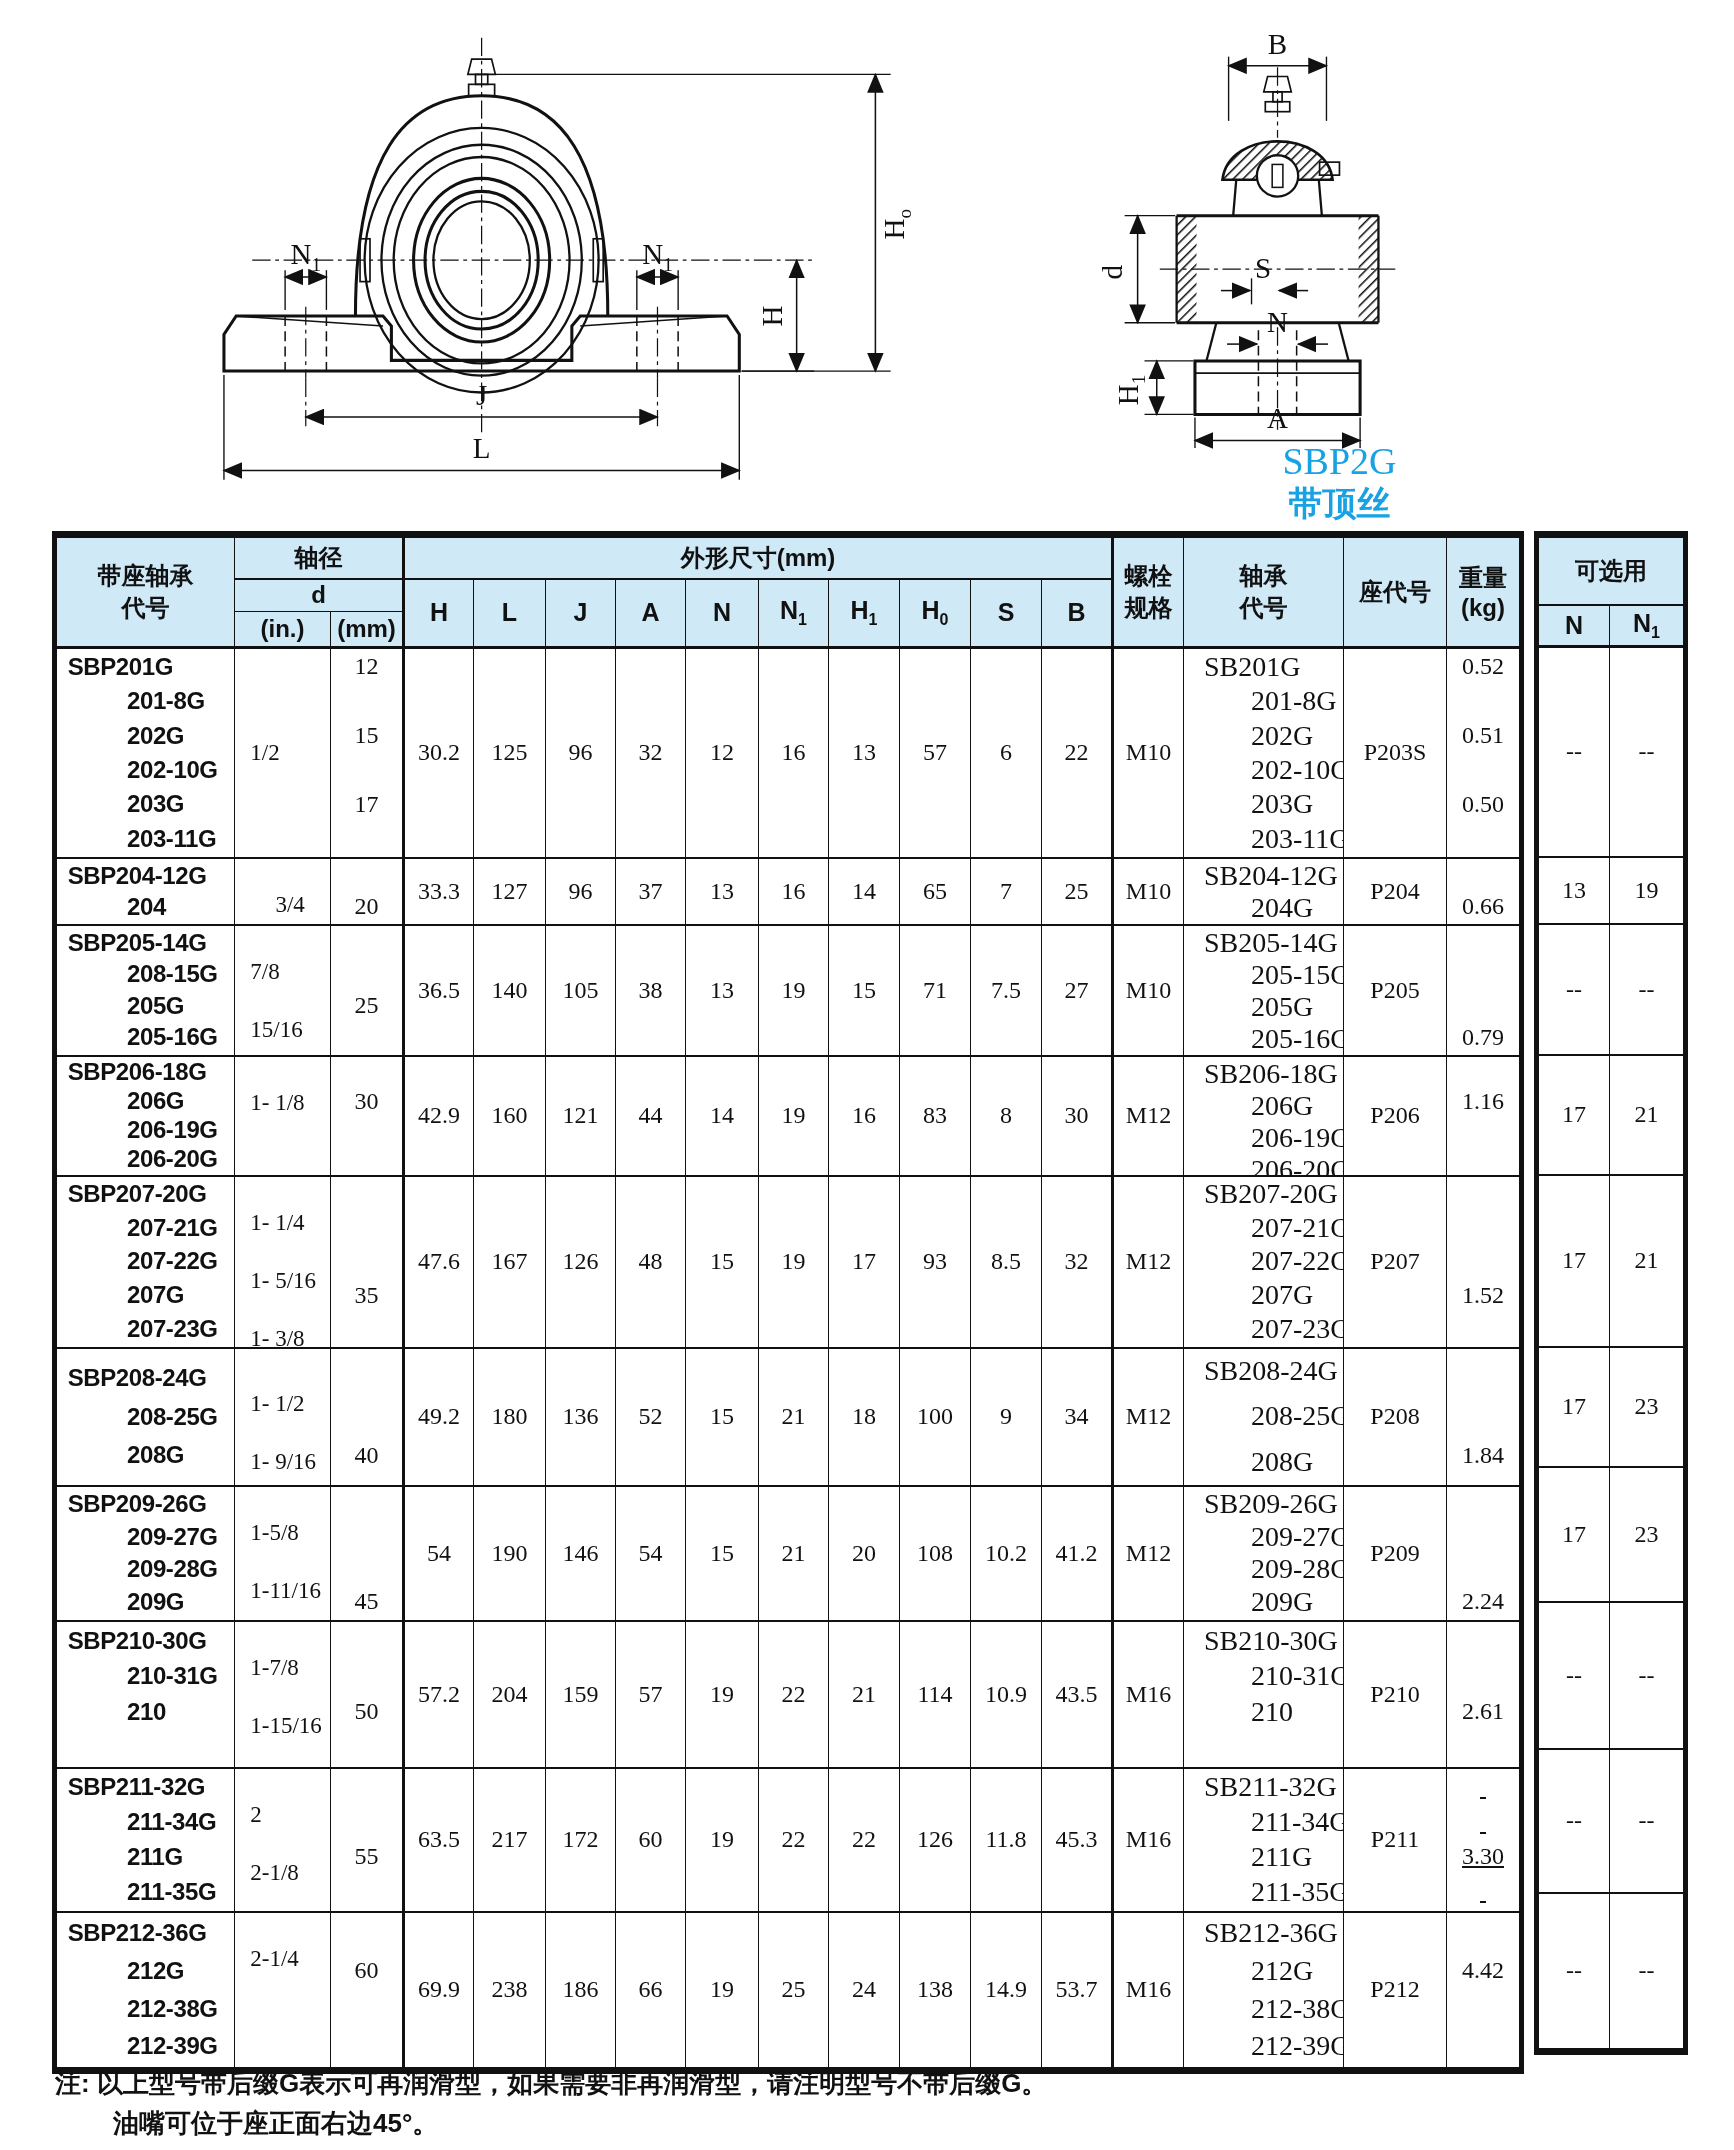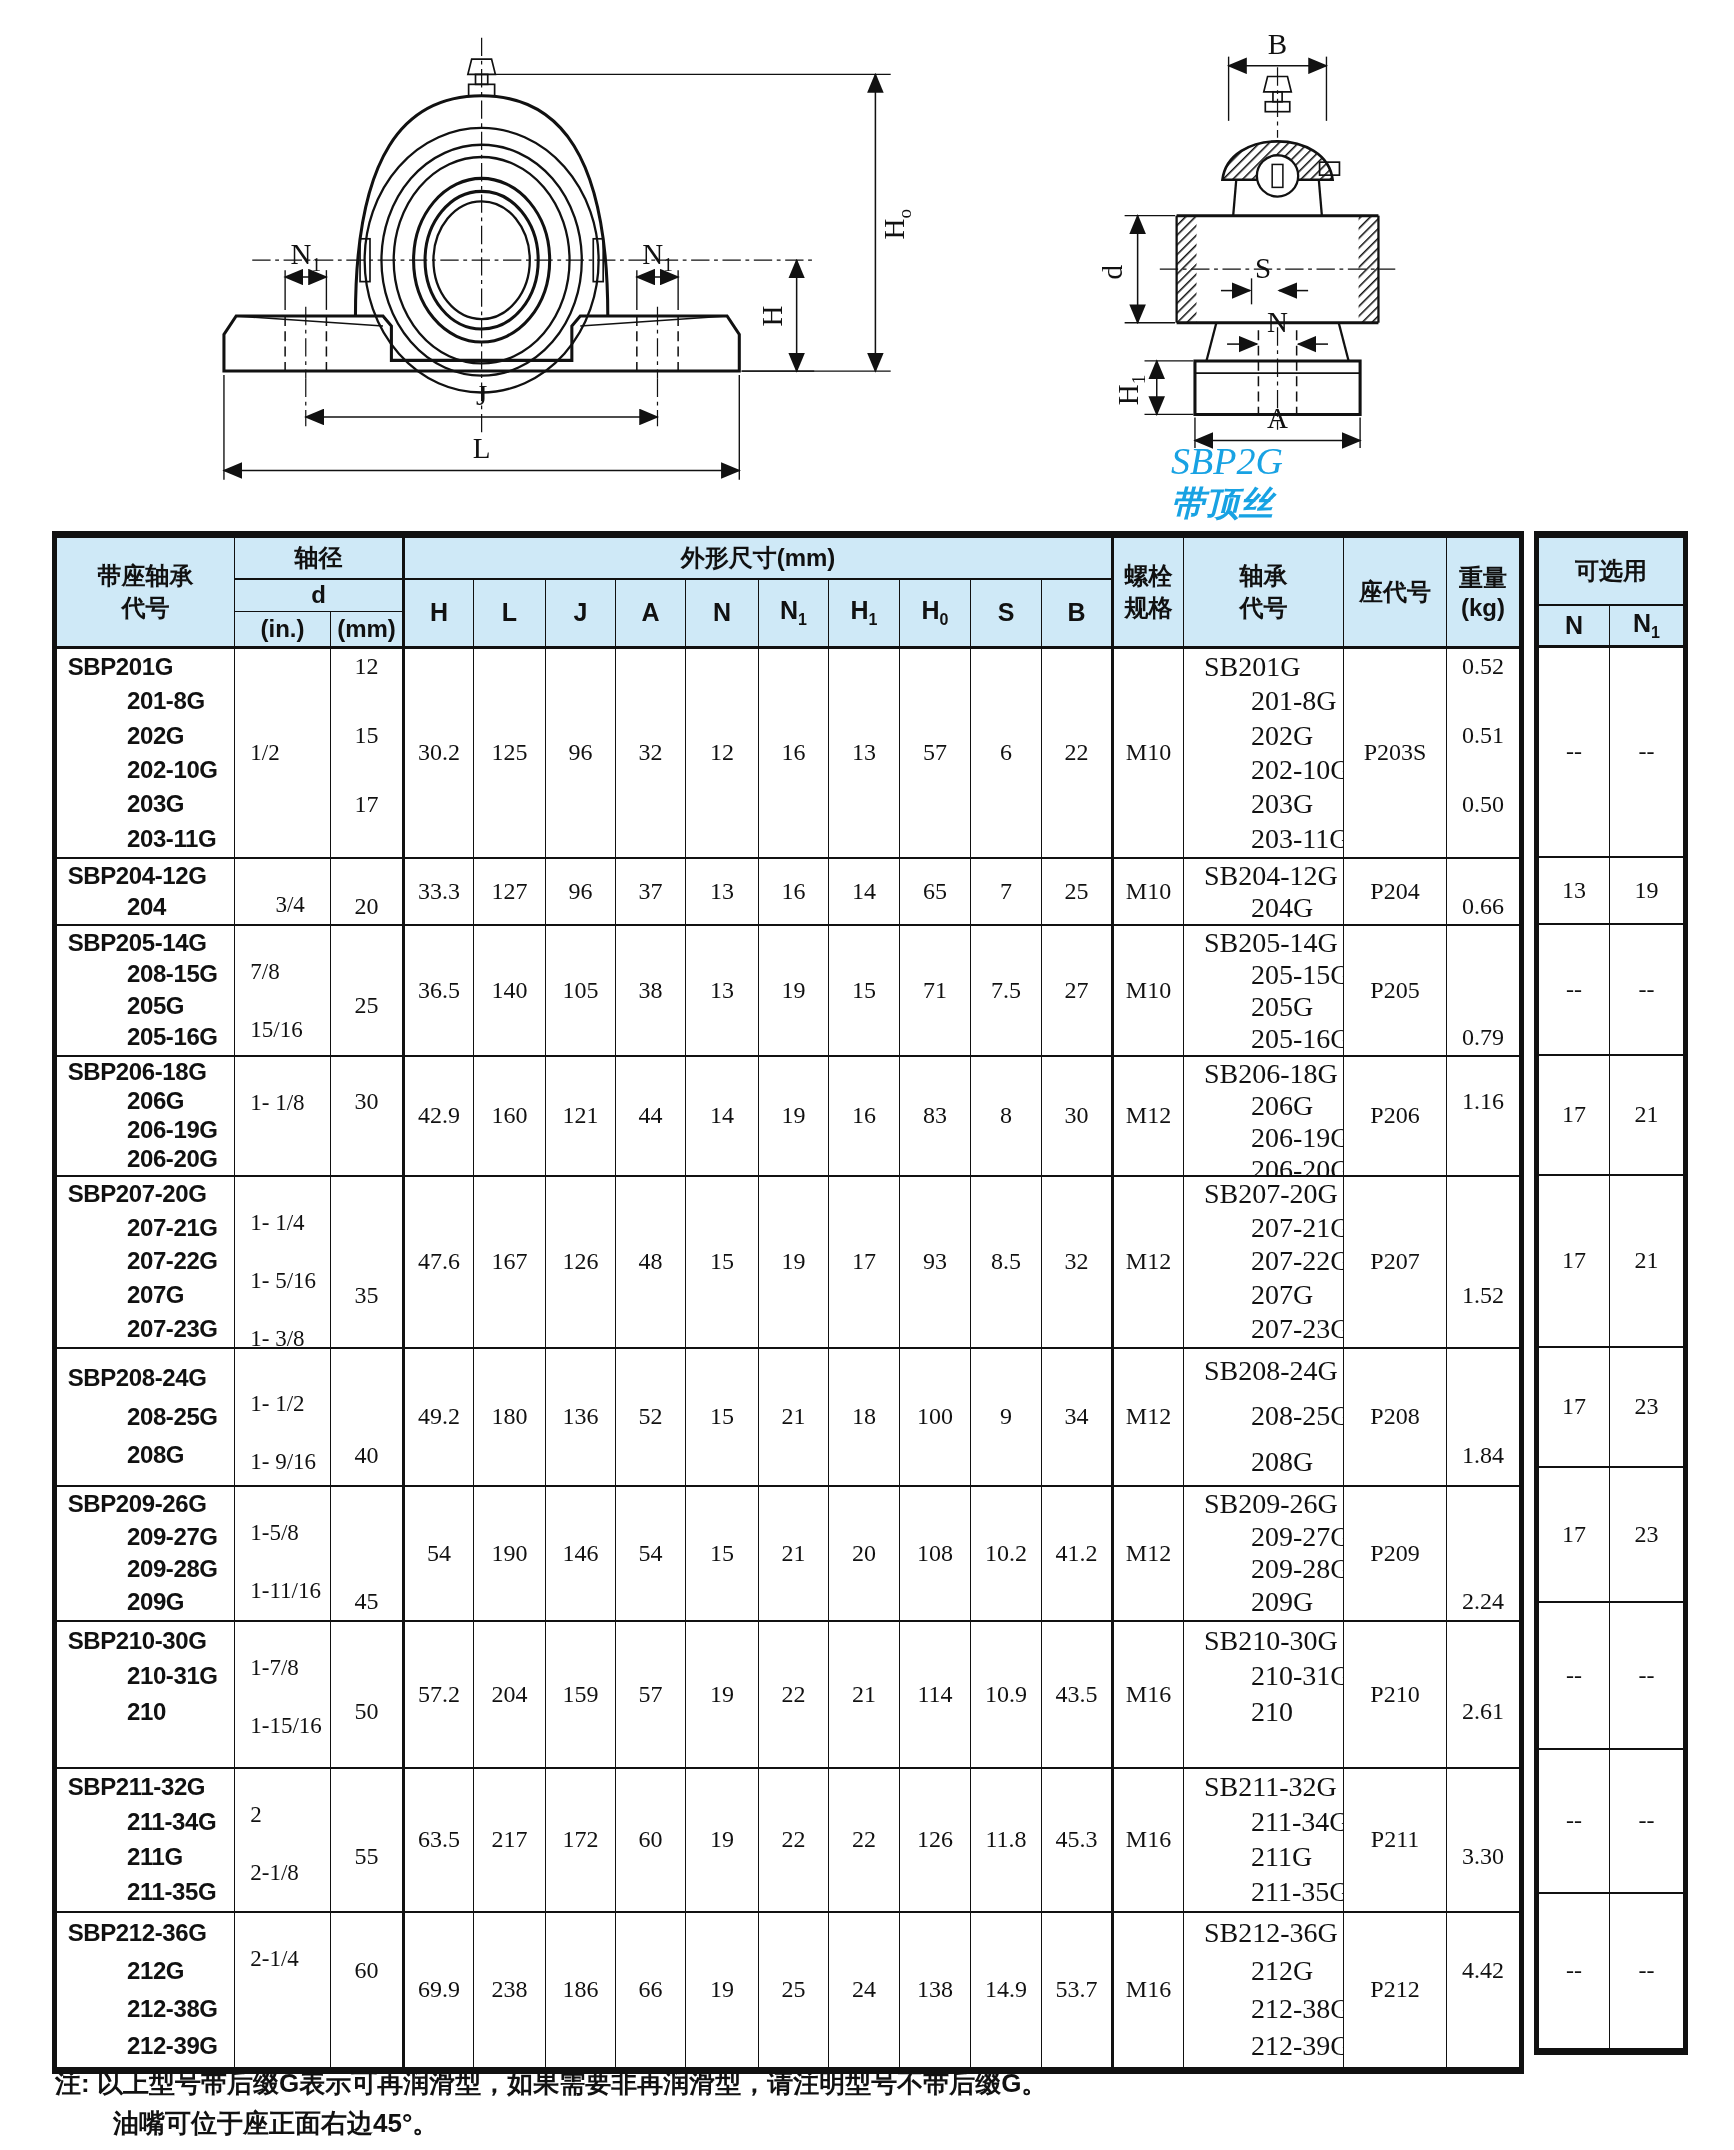--- a/index.html
+++ b/index.html
@@ -11,21 +11,21 @@
   svg .o3{fill:none;stroke:var(--ink);stroke-width:3;}
   svg .o2{fill:none;stroke:var(--ink);stroke-width:2.2;}
   svg .ext{stroke:var(--ink);stroke-width:1.8;}
   svg .dim{stroke:var(--ink);stroke-width:2;marker-start:url(#arr);marker-end:url(#arr);}
   svg .dimE{stroke:var(--ink);stroke-width:2;marker-end:url(#arr);}
   svg .dimS{stroke:var(--ink);stroke-width:2;marker-start:url(#arr);}
   svg .cl{stroke:var(--ink);stroke-width:1.6;stroke-dasharray:24 6 5 6;}
   svg .dash{stroke:var(--ink);stroke-width:2;stroke-dasharray:13 7;}
   svg .dimtext{font-family:"Liberation Serif",serif;font-size:38px;fill:var(--ink);}
   svg .dimtext .sub{font-size:25px;}
-  .caption{position:absolute;left:1171px;top:441px;width:337px;text-align:left;color:var(--accent);font-style:italic;}
+  .caption{position:absolute;left:1171px;top:441px;width:337px;text-align:center;color:var(--accent);}
   .caption .model{font-family:"Liberation Serif",serif;font-size:38px;line-height:41px;}
   .caption .feature{font-size:34px;font-weight:bold;line-height:43px;}
   
   .twrap{position:absolute;border:4.6px solid var(--ink);border-top-width:6.9px;border-bottom-width:6.9px;background:#fff;}
   table{border-collapse:collapse;table-layout:fixed;}
   th,td{border:1.5px solid var(--ink);padding:0;overflow:hidden;}
   thead th{background:var(--hdrbg);font-weight:bold;font-size:24px;text-align:center;vertical-align:middle;}
   thead .bb3{border-bottom-width:2.3px;}
   .hb{border-bottom:3.8px solid var(--ink) !important;}
   .thickR{border-right-width:3.8px !important;}
@@ -761,21 +761,21 @@
           <td class="bearing">
             <div class="stack" style="height: 139px;">
               <div class="ln first">SB211-32G</div>
               <div class="ln">211-34G</div>
               <div class="ln">211G</div>
               <div class="ln">211-35G</div>
             </div>
           </td>
           <td class="num">P211</td>
           <td class="wt">
-            <div class="stack" style="height: 139px;">
+            <div class="stack" style="height: 139px; text-decoration: underline;">
               <div class="ln">&nbsp;</div>
               <div class="ln">&nbsp;</div>
               <div class="ln">3.30</div>
               <div class="ln">&nbsp;</div>
             </div>
           </td>
         </tr>
         <tr style="height: 156px;">
           <td class="codes">
             <div class="stack" style="height: 151px;">

